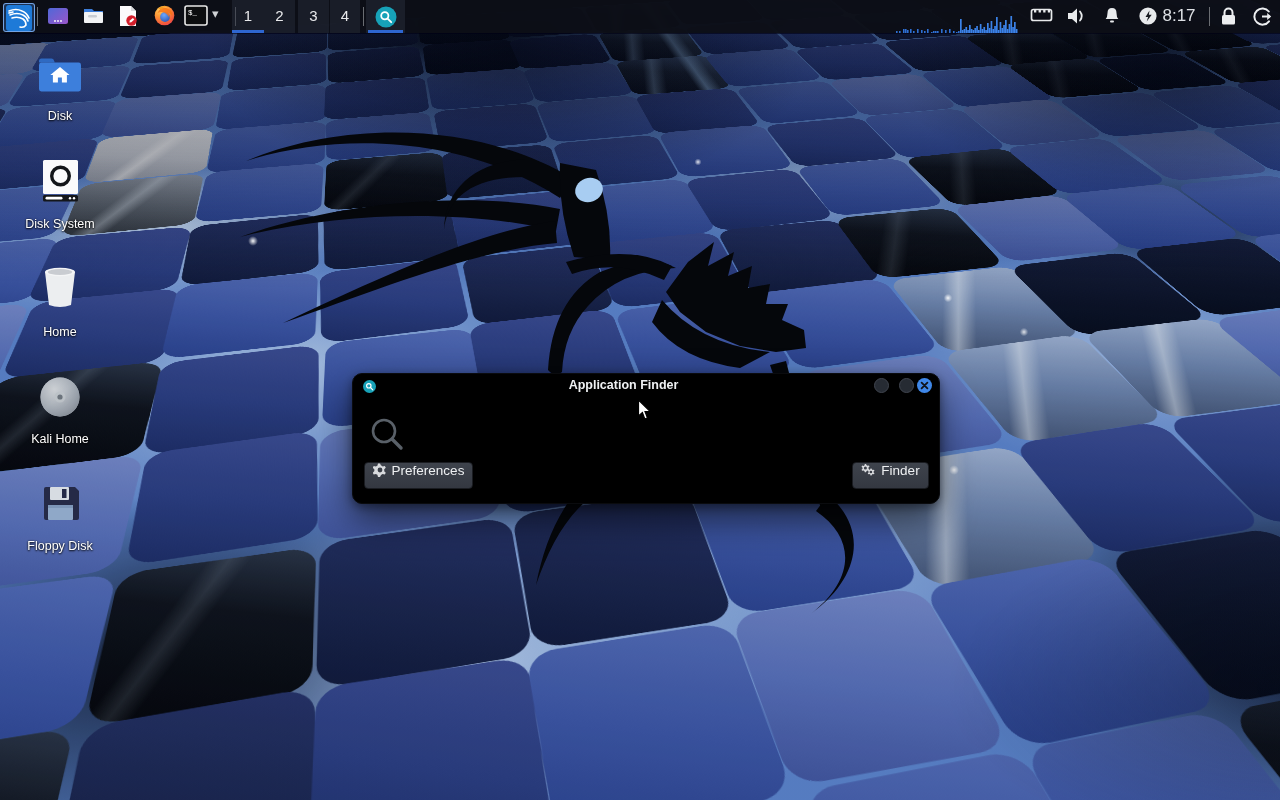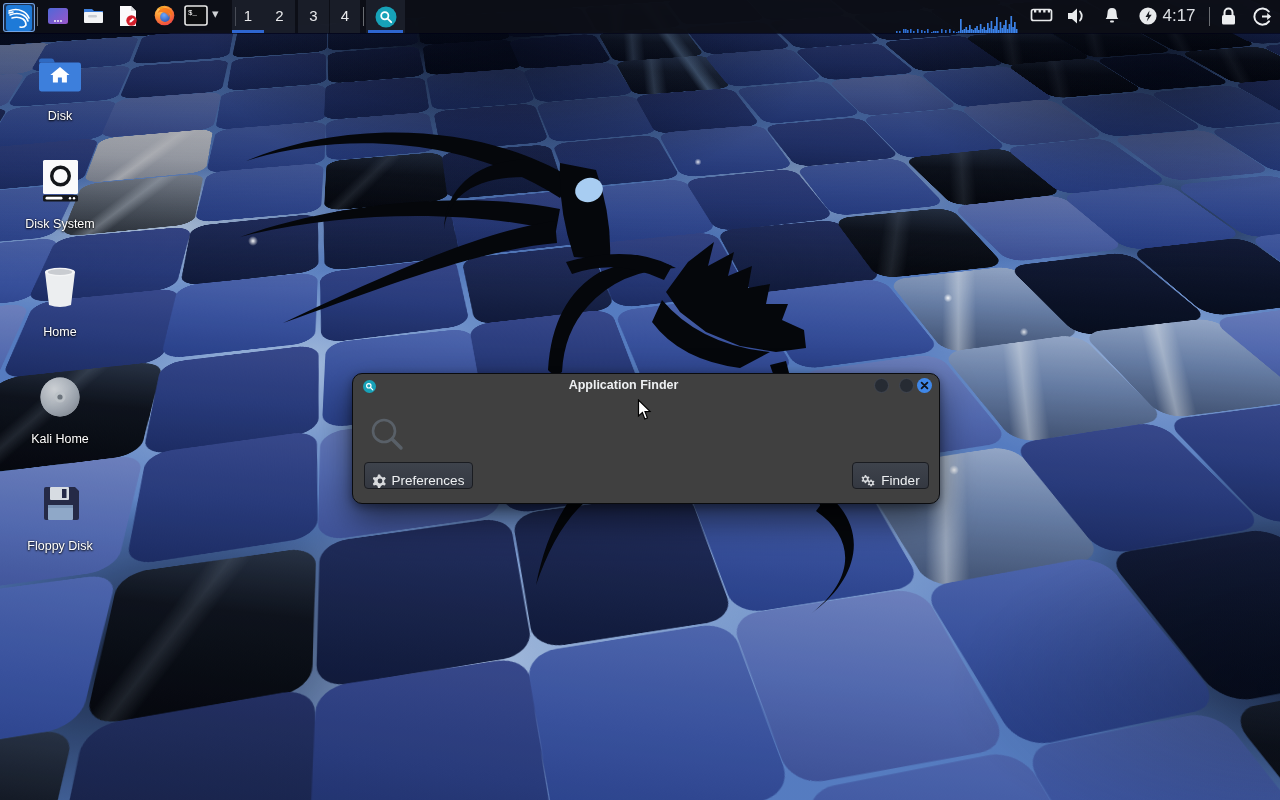--- a/index.html
+++ b/index.html
@@ -68,36 +68,36 @@
 .afbtn{position:absolute;left:366px;top:0;width:39px;height:33px;background:rgba(38,44,58,0.55);}
 .afbtn svg{position:absolute;left:9px;top:6px;}
 .afbtn i{position:absolute;left:2px;bottom:0;width:35px;height:3px;background:#2e66d0;}
 .cpug{position:absolute;left:894px;top:13px;}
 .tic{position:absolute;top:6px;}
 .clock{position:absolute;left:1158px;top:6px;width:42px;text-align:center;font-size:17px;color:#dde0e4;}
 .dicon{position:absolute;left:14px;width:92px;text-align:center;}
 .dicon svg{display:inline-block;}
 .dlabel{position:absolute;width:100%;text-align:center;font-size:12.5px;color:#fff;
  text-shadow:0 1px 2px rgba(0,0,0,0.9),0 0 2px rgba(0,0,0,0.7);}
-.dlg{position:absolute;left:352px;top:373px;width:586px;height:129px;background:#404040;
+.dlg{position:absolute;left:352px;top:373px;width:586px;height:129px;background:#000000;
  border:1px solid #0a0b0e;border-radius:10px;box-shadow:0 16px 34px rgba(0,0,0,0.55),0 3px 10px rgba(0,0,0,0.4);}
 .ticon{position:absolute;left:10px;top:5px;}
 .dtitle{position:absolute;left:30px;right:75px;top:4px;text-align:center;font-size:12.5px;font-weight:bold;color:#eef0f2;}
 .wbtn{position:absolute;top:4px;width:13px;height:13px;border-radius:50%;background:#262b33;border:1px solid #40454f;}
 .wclose{position:absolute;right:7px;top:4px;}
 .dmag{position:absolute;left:366px-352px;top:40px;}
 .dmag{left:14px;}
 .dinput{position:absolute;left:64px;top:45px;width:508px;height:25px;background:#12161d;
  border:2px solid #3272d9;border-radius:5px;}
 .itxt{position:absolute;left:13px;top:4px;font-size:15px;color:#e9ebee;white-space:pre;}
 .caret{position:absolute;left:243px;top:3px;width:1.4px;height:19px;background:#e8eaec;}
 .dinput .iarr{position:absolute;right:13px;top:5px;}
 .dbtn{position:absolute;top:88px;height:25px;background:linear-gradient(180deg,#3e434c,#343841);
  border:1px solid #1a1c21;border-radius:4px;color:#eef0f2;font-size:13.5px;
- display:flex;align-items:flex-end;justify-content:center;gap:5px;}
+ display:flex;align-items:flex-start;justify-content:center;gap:5px;}
 .cursor{position:absolute;left:637px;top:399px;}
 
 .dragon{position:absolute;left:0;top:0;}
 </style></head>
 <body>
 <div class="wall">
   <div class="plane">
 
 <div class="t c0" style="left:629px;top:2px;transform:rotate(1.2deg) scale(1.006)"></div>
 <div class="t c2" style="left:827px;top:0px;transform:rotate(-0.8deg) scale(0.978)"></div>
@@ -471,21 +471,21 @@
    <path d="M14,5.5 Q17.5,10 14,14.5" stroke="#e8eaec" stroke-width="1.8" fill="none" stroke-linecap="round"></path>
  </svg></div>
  <div class="tic" style="left:1102px"><svg width="20" height="20" viewBox="0 0 20 20">
    <path d="M10,2 q4.5,0 4.5,5 q0,4 1.8,6 H3.7 q1.8,-2 1.8,-6 q0,-5 4.5,-5 Z" fill="#e8eaec"></path>
    <rect x="8" y="14.5" width="4" height="2" rx="1" fill="#e8eaec"></rect>
  </svg></div>
  <div class="tic" style="left:1138px"><svg width="20" height="20" viewBox="0 0 20 20">
    <circle cx="10" cy="10" r="8.6" fill="#e8eaec"></circle>
    <path d="M11.5,4.5 L7.5,11 h2.6 l-1.4,4.5 l5,-6.8 h-2.8 Z" fill="#171a20"></path>
  </svg></div>
- <div class="clock">4:17</div>
+ <div class="clock">8:17</div>
  <div class="psep" style="left:1209px"></div>
  <div class="tic" style="left:1219px"><svg width="19" height="21" viewBox="0 0 19 21">
    <rect x="3" y="9" width="13" height="9.5" rx="1.5" fill="#eceef0"></rect>
    <path d="M5.5,9 V6.5 a4,4 0 0 1 8,0 V9" fill="none" stroke="#eceef0" stroke-width="2"></path>
  </svg></div>
  <div class="tic" style="left:1252px"><svg width="21" height="21" viewBox="0 0 21 21">
    <path d="M16.8,5.5 A8.1,8.1 0 1 0 17,15.3" fill="none" stroke="#eceef0" stroke-width="2" stroke-linecap="round"></path>
    <path d="M10,10.5 h8" stroke="#eceef0" stroke-width="2"></path>
    <path d="M15.2,7 L19.2,10.5 L15.2,14 Z" fill="#eceef0"></path>
  </svg></div>

